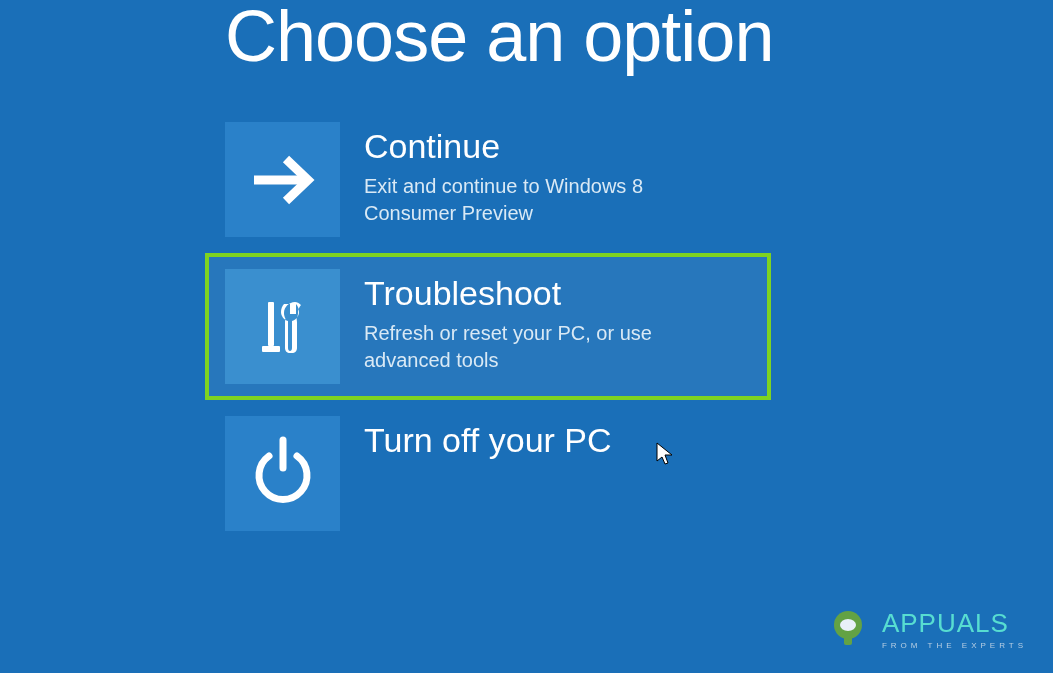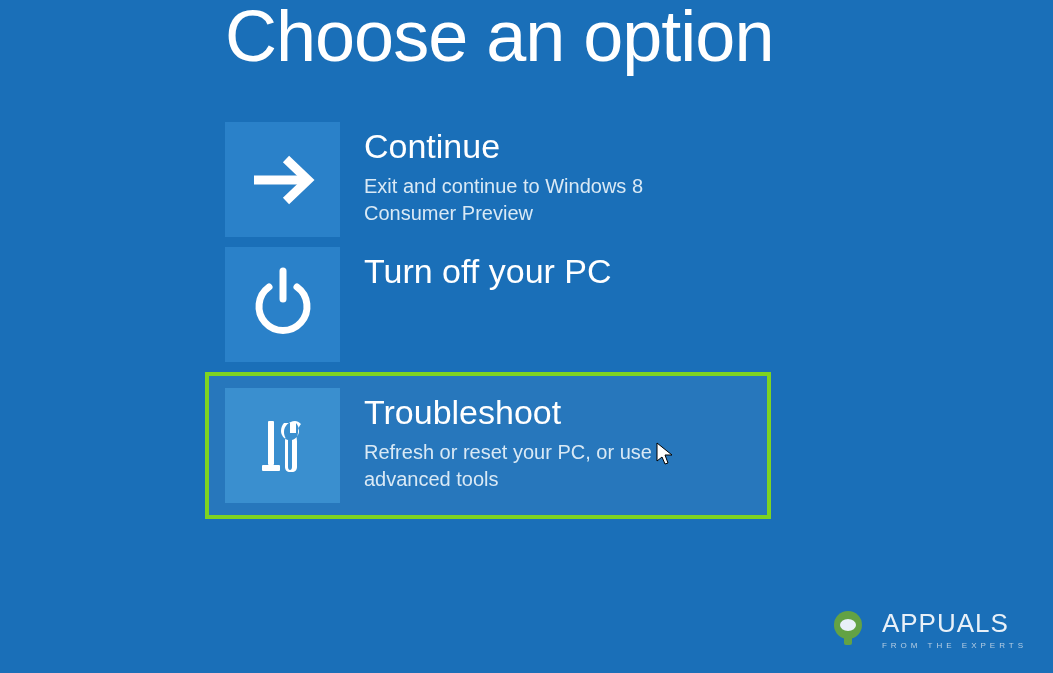--- a/index.html
+++ b/index.html
@@ -23,21 +23,21 @@
       font-size: 72px;
       font-weight: 200;
       padding-top: 0;
       line-height: 1;
       margin-bottom: 50px;
       letter-spacing: -1px;
     }
     .options {
       display: flex;
       flex-direction: column;
-      gap: 10px;
+      gap: 16px;
     }
     .option-tile {
       display: flex;
       align-items: flex-start;
       width: 530px;
       padding: 0;
       position: relative;
     }
     .option-tile.highlighted {
       border: 4px solid #7ed321;
@@ -103,21 +103,21 @@
     }
     .watermark-icon {
       width: 48px;
       height: 48px;
     }
     .watermark-text .brand {
       font-family: Arial, sans-serif;
       font-size: 26px;
       font-weight: 400;
       letter-spacing: 1px;
-      color: #ffffff;
+      color: #5eead4;
     }
     .watermark-text .tagline {
       font-family: Liberation Sans, sans-serif;
       font-size: 8px;
       letter-spacing: 4px;
       color: #c8d9e8;
       margin-top: 2px;
     }
   </style>
 </head>
@@ -136,47 +136,47 @@
             <polyline points="38,14 60,35 38,56" stroke-linejoin="miter"></polyline>
           </g>
         </svg>
       </div>
       <div class="option-text">
         <div class="option-title">Continue</div>
         <div class="option-desc">Exit and continue to Windows 8 Consumer Preview</div>
       </div>
     </div>
 
-    <div class="option-tile option-turnoff">
-      <div class="icon-box">
-        <svg width="66" height="80" viewBox="0 0 66 80">
-          <g stroke="#ffffff" stroke-width="7" fill="none" stroke-linecap="round">
-            <path d="M 19 22 A 24 24 0 1 0 47 22"></path>
-            <line x1="33" y1="6" x2="33" y2="34"></line>
-          </g>
-        </svg>
-      </div>
-      <div class="option-text">
-        <div class="option-title">Turn off your PC</div>
-      </div>
-    </div>
-
     <div class="option-tile highlighted">
       <div class="icon-box">
         <svg width="66" height="66" viewBox="0 0 66 66">
           <g fill="#ffffff">
             <rect x="18" y="8" width="6" height="44" rx="1"></rect>
             <rect x="12" y="52" width="18" height="6" rx="1"></rect>
             <path d="M45 8 c-6 0 -11 5 -11 11 c0 2 0.5 3.8 1.4 5.4 L35 28 v26 c0 3 2 5 5 5 h2 c3 0 5-2 5-5 V28 l-0.4-3.6 C47.5 22.8 48 21 48 19 c0-3 1-6 3-8 c-2-2-4-3-6-3 z M40 10 v10 h6 V10 c2 2 3 5 3 8 c0 4-3 8-7 9 v27 c0 2-1 3-2 3 s-2-1-2-3 V27 c-4-1-7-5-7-9 c0-3 1-6 3-8 z"></path>
           </g>
         </svg>
       </div>
       <div class="option-text">
         <div class="option-title">Troubleshoot</div>
         <div class="option-desc">Refresh or reset your PC, or use advanced tools</div>
+      </div>
+    </div>
+
+    <div class="option-tile option-turnoff">
+      <div class="icon-box">
+        <svg width="66" height="80" viewBox="0 0 66 80">
+          <g stroke="#ffffff" stroke-width="7" fill="none" stroke-linecap="round">
+            <path d="M 19 22 A 24 24 0 1 0 47 22"></path>
+            <line x1="33" y1="6" x2="33" y2="34"></line>
+          </g>
+        </svg>
+      </div>
+      <div class="option-text">
+        <div class="option-title">Turn off your PC</div>
       </div>
     </div>
 
   </div>
 </div>
 
 <div class="cursor">
   <svg width="20" height="26" viewBox="0 0 20 26">
     <path d="M2 2 L2 20 L7 16 L10 23 L13 22 L10 14 L17 14 Z" fill="#ffffff" stroke="#000000" stroke-width="1"></path>
   </svg>

